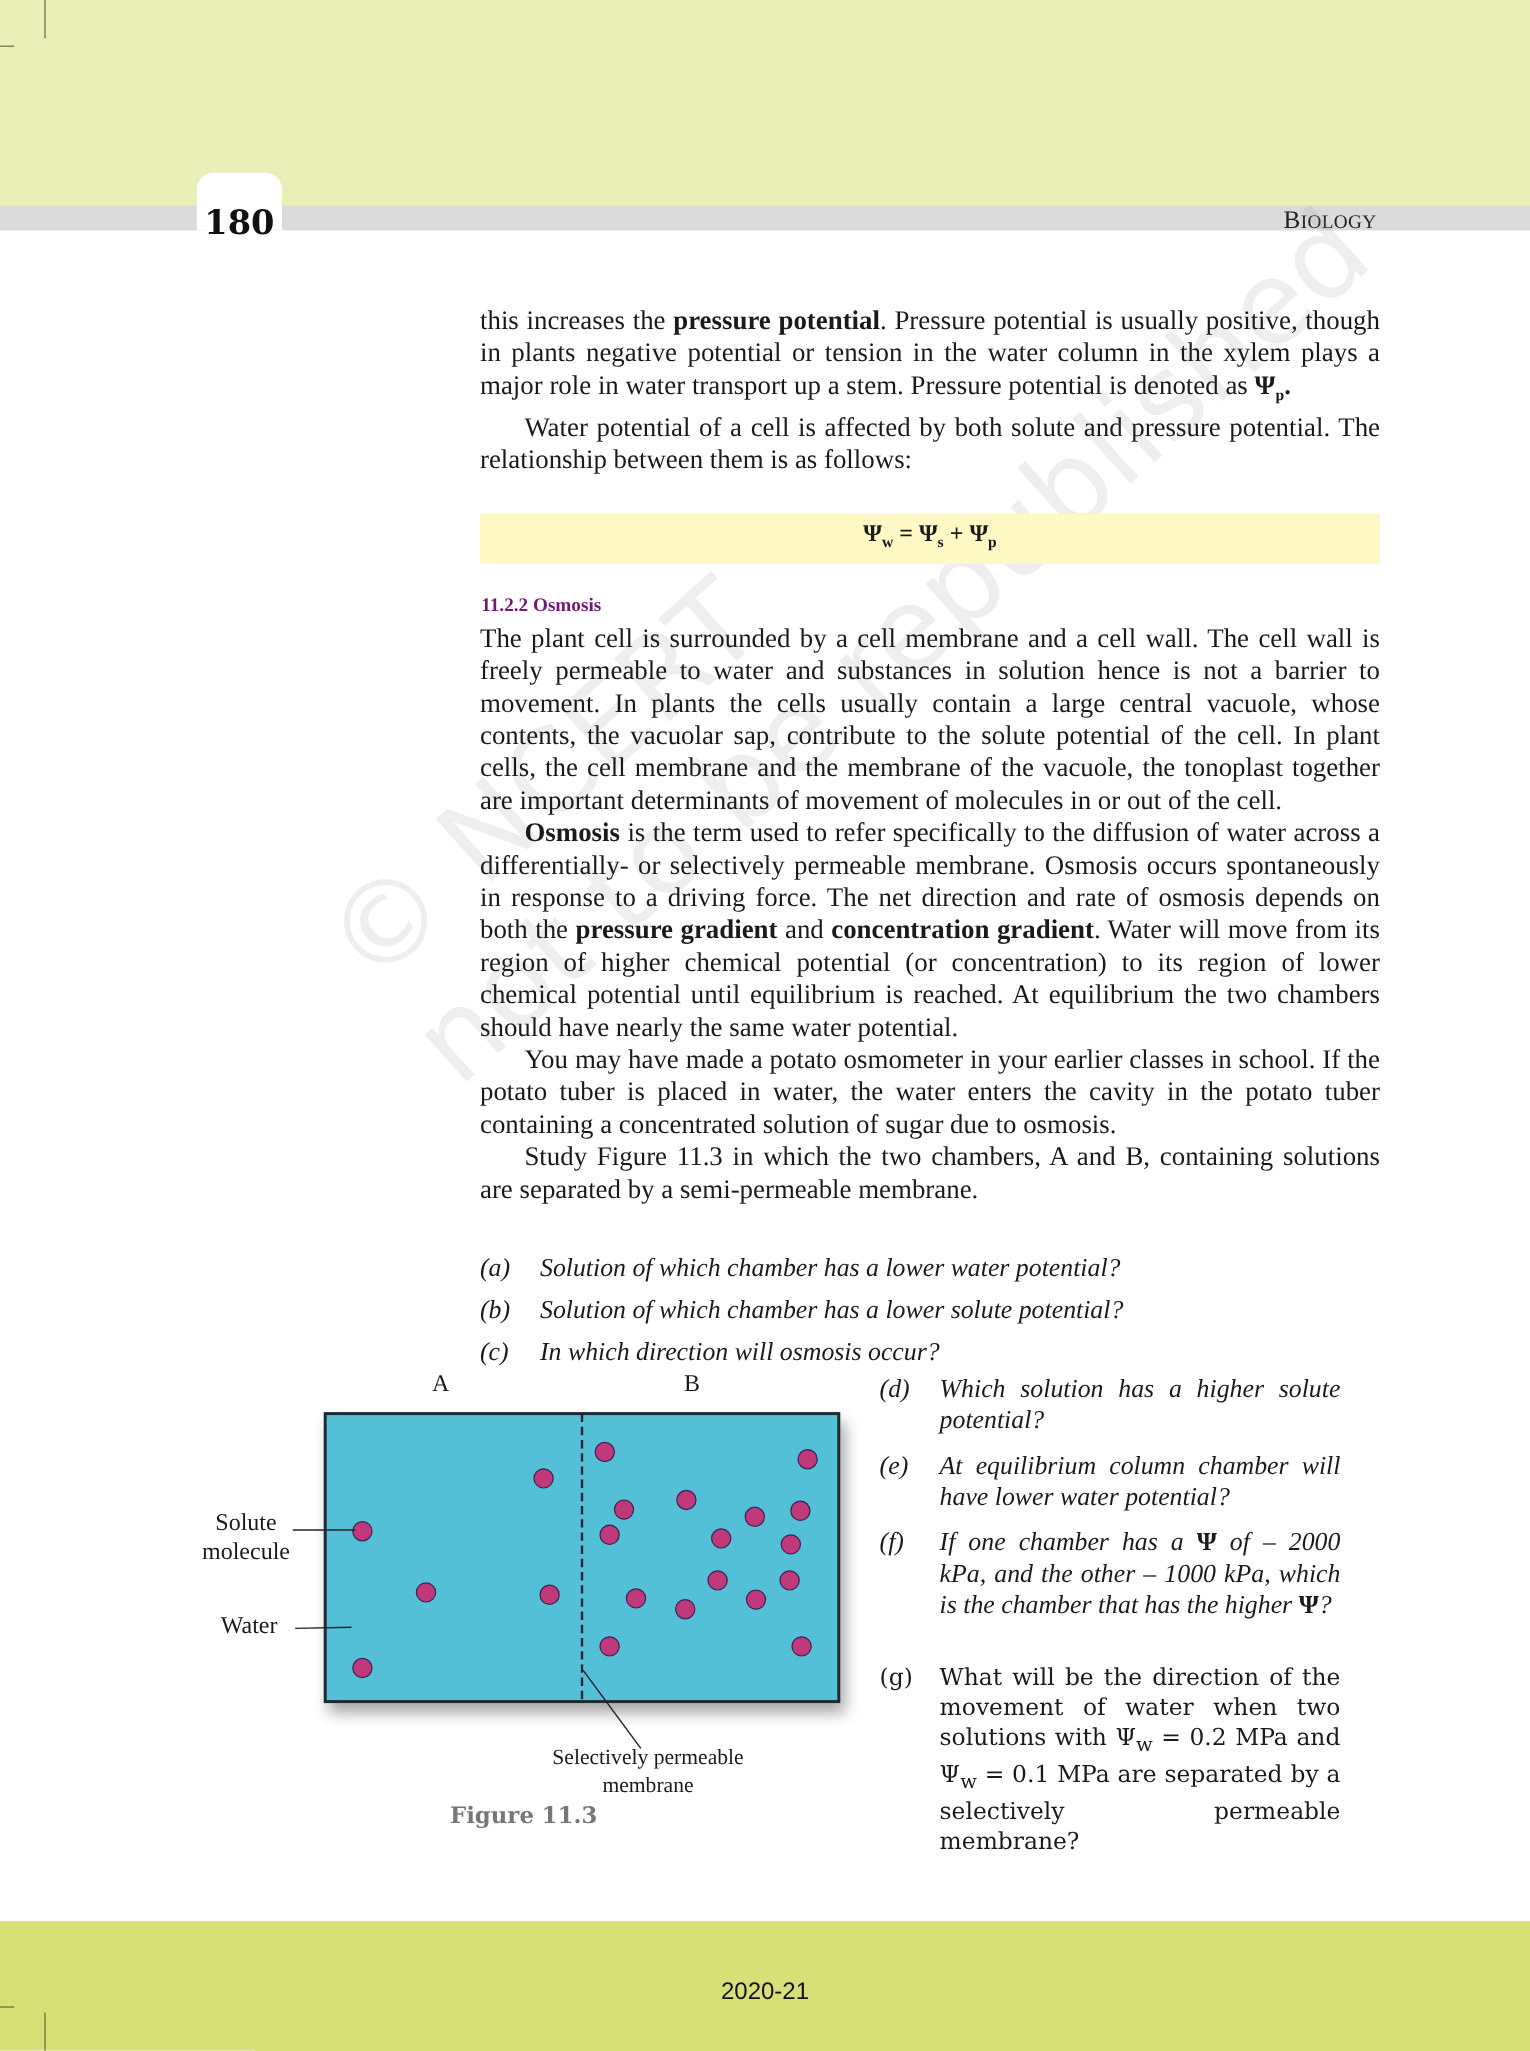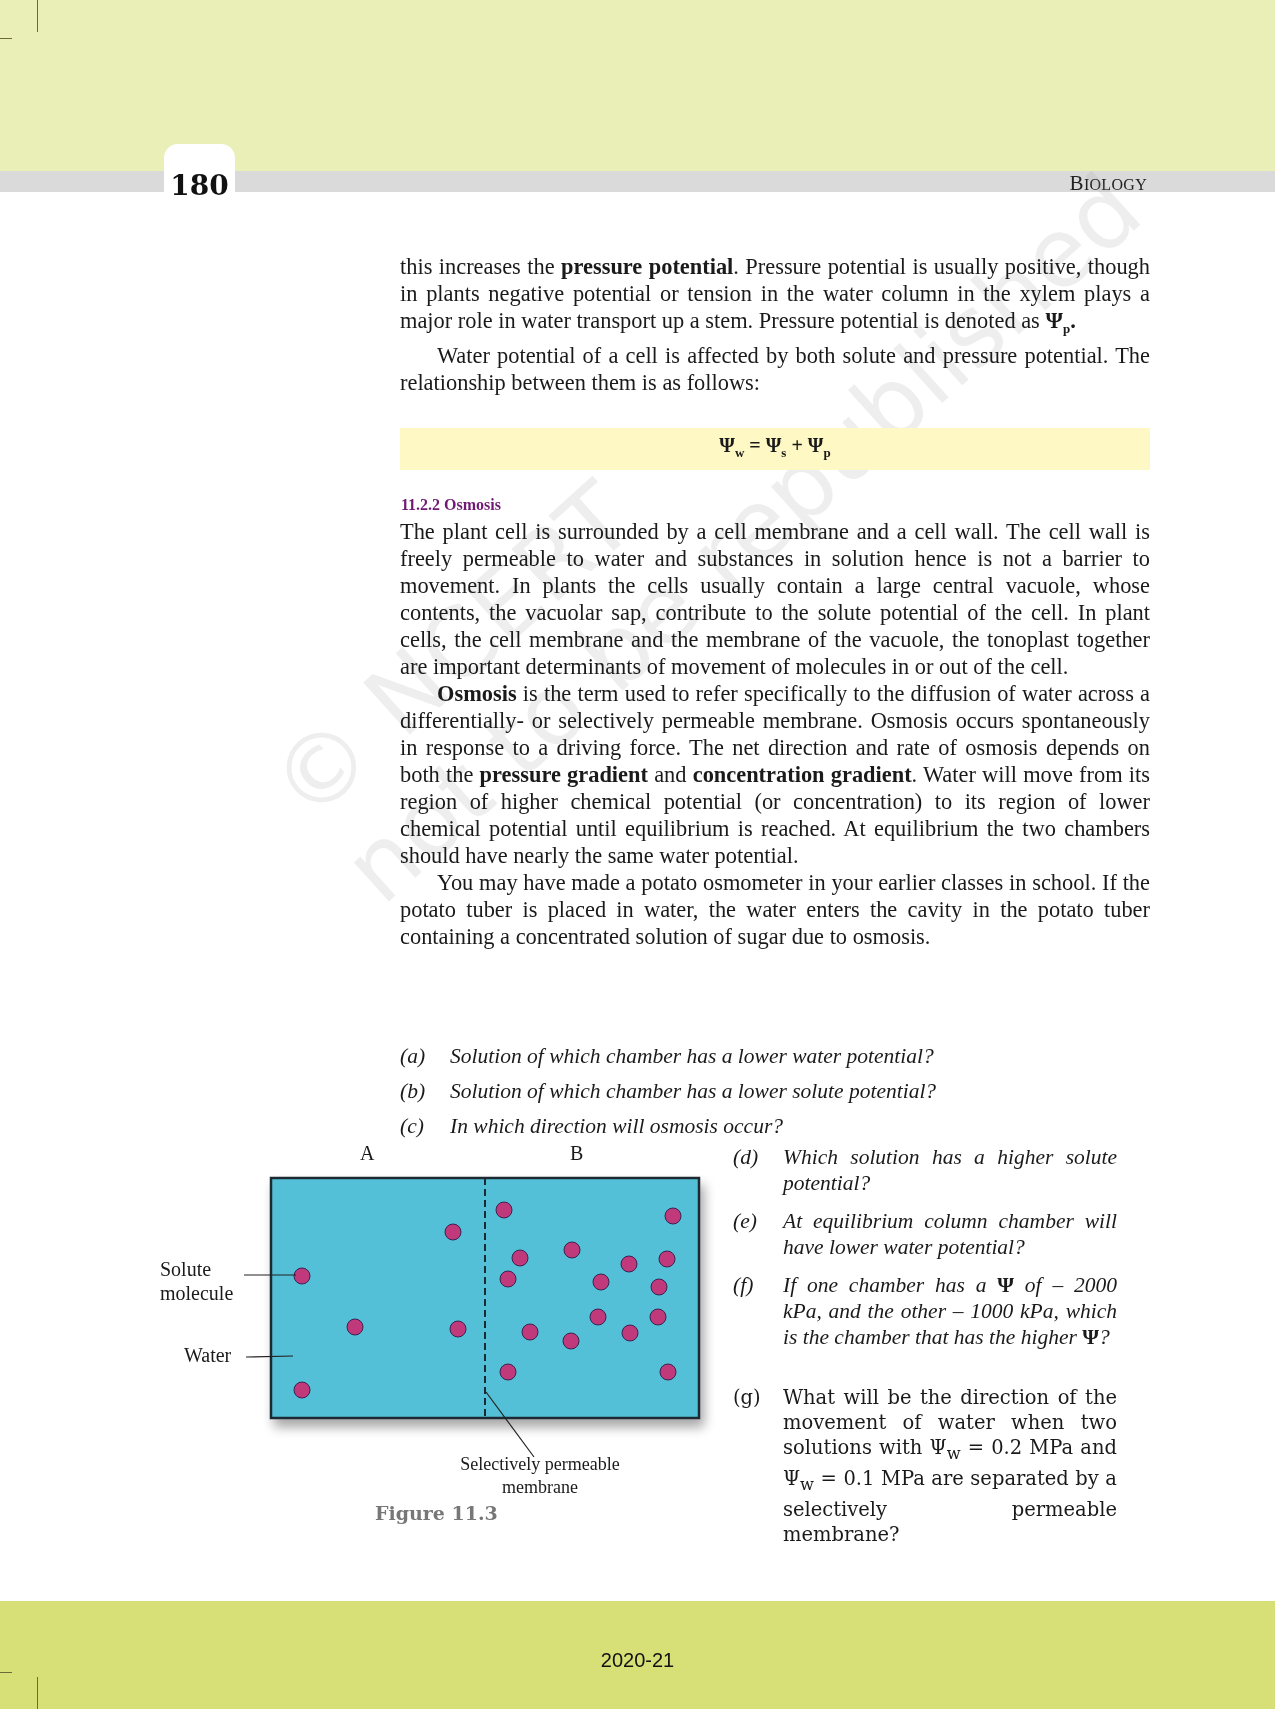--- a/index.html
+++ b/index.html
@@ -65,20 +65,21 @@
 
 <div class="formula-box"></div>
 <div class="formula"><span>Ψ</span><sub>w</sub><span> = </span><span>Ψ</span><sub>s</sub><span> + </span><span>Ψ</span><sub>p</sub></div>
 
 <div class="section-head">11.2.2  Osmosis</div>
 
 <div class="content" style="top:518px;">
   <p>The plant cell is surrounded by a cell membrane and a cell wall.  The cell wall is freely permeable to water and substances in solution hence is not a barrier to movement. In plants the cells usually contain a large central vacuole, whose contents, the vacuolar sap, contribute to the solute potential of the cell. In plant cells, the cell membrane and the membrane of the vacuole, the tonoplast together are important determinants of movement of molecules in or out of  the cell.</p>
   <p class="indent"><b>Osmosis</b><span> is the term used to refer specifically to the diffusion of water across a differentially- or selectively permeable membrane. Osmosis occurs spontaneously in response to a driving force. The net direction and rate of osmosis depends on both the </span><b>pressure gradient</b><span> and </span><b>concentration gradient</b><span>.  Water will move from its region of higher chemical  potential (or concentration)  to its region of lower chemical potential until equilibrium is reached. At equilibrium the two chambers should have nearly the same water potential.</span></p>
   <p class="indent">You may have made a potato osmometer in your earlier classes in school. If the potato tuber is placed in water, the water enters the cavity in the potato tuber containing a concentrated solution of sugar due to osmosis.</p>
+  <p class="indent">Study Figure 11.3 in which the two chambers, A and B, containing solutions are separated by a semi-permeable membrane.</p>
 </div>
 
 <div class="q" style="left:400px;top:1043px;width:760px;">
     <span class="lbl">(a)</span>
     <span class="txt">Solution of  which chamber has a lower water potential?</span>
   </div>
 <div class="q" style="left:400px;top:1078px;width:760px;">
     <span class="lbl">(b)</span>
     <span class="txt">Solution of  which chamber has a lower solute potential?</span>
   </div>
@@ -145,21 +146,21 @@
       <circle cx="508" cy="1372" r="8" fill="#c0397a" stroke="#3a2350" stroke-width="1"></circle>
       <circle cx="668" cy="1372" r="8" fill="#c0397a" stroke="#3a2350" stroke-width="1"></circle>
     </g>
   <line x1="244" y1="1275" x2="296" y2="1275" stroke="#222" stroke-width="1.2"></line>
   <line x1="246" y1="1357" x2="293" y2="1356" stroke="#222" stroke-width="1.2"></line>
   <line x1="486" y1="1392" x2="534" y2="1457" stroke="#222" stroke-width="1.2"></line>
 </svg>
 
 <div class="fig-label" style="left:360px;top:1142px;">A</div>
 <div class="fig-label" style="left:570px;top:1142px;">B</div>
-<div class="fig-label" style="left:160px;top:1257px;width:90px;text-align:left;line-height:24px;">
+<div class="fig-label" style="left:160px;top:1257px;width:90px;text-align:center;line-height:24px;">
     <div>Solute</div>
     <div>molecule</div>
   </div>
 <div class="fig-label" style="left:184px;top:1344px;">Water</div>
 <div class="fig-label" style="left:430px;top:1453px;width:220px;text-align:center;line-height:23px;font-size:18px;">
     <div>Selectively permeable</div>
     <div>membrane</div>
   </div>
 <div class="fig-caption">Figure  11.3</div>
 

